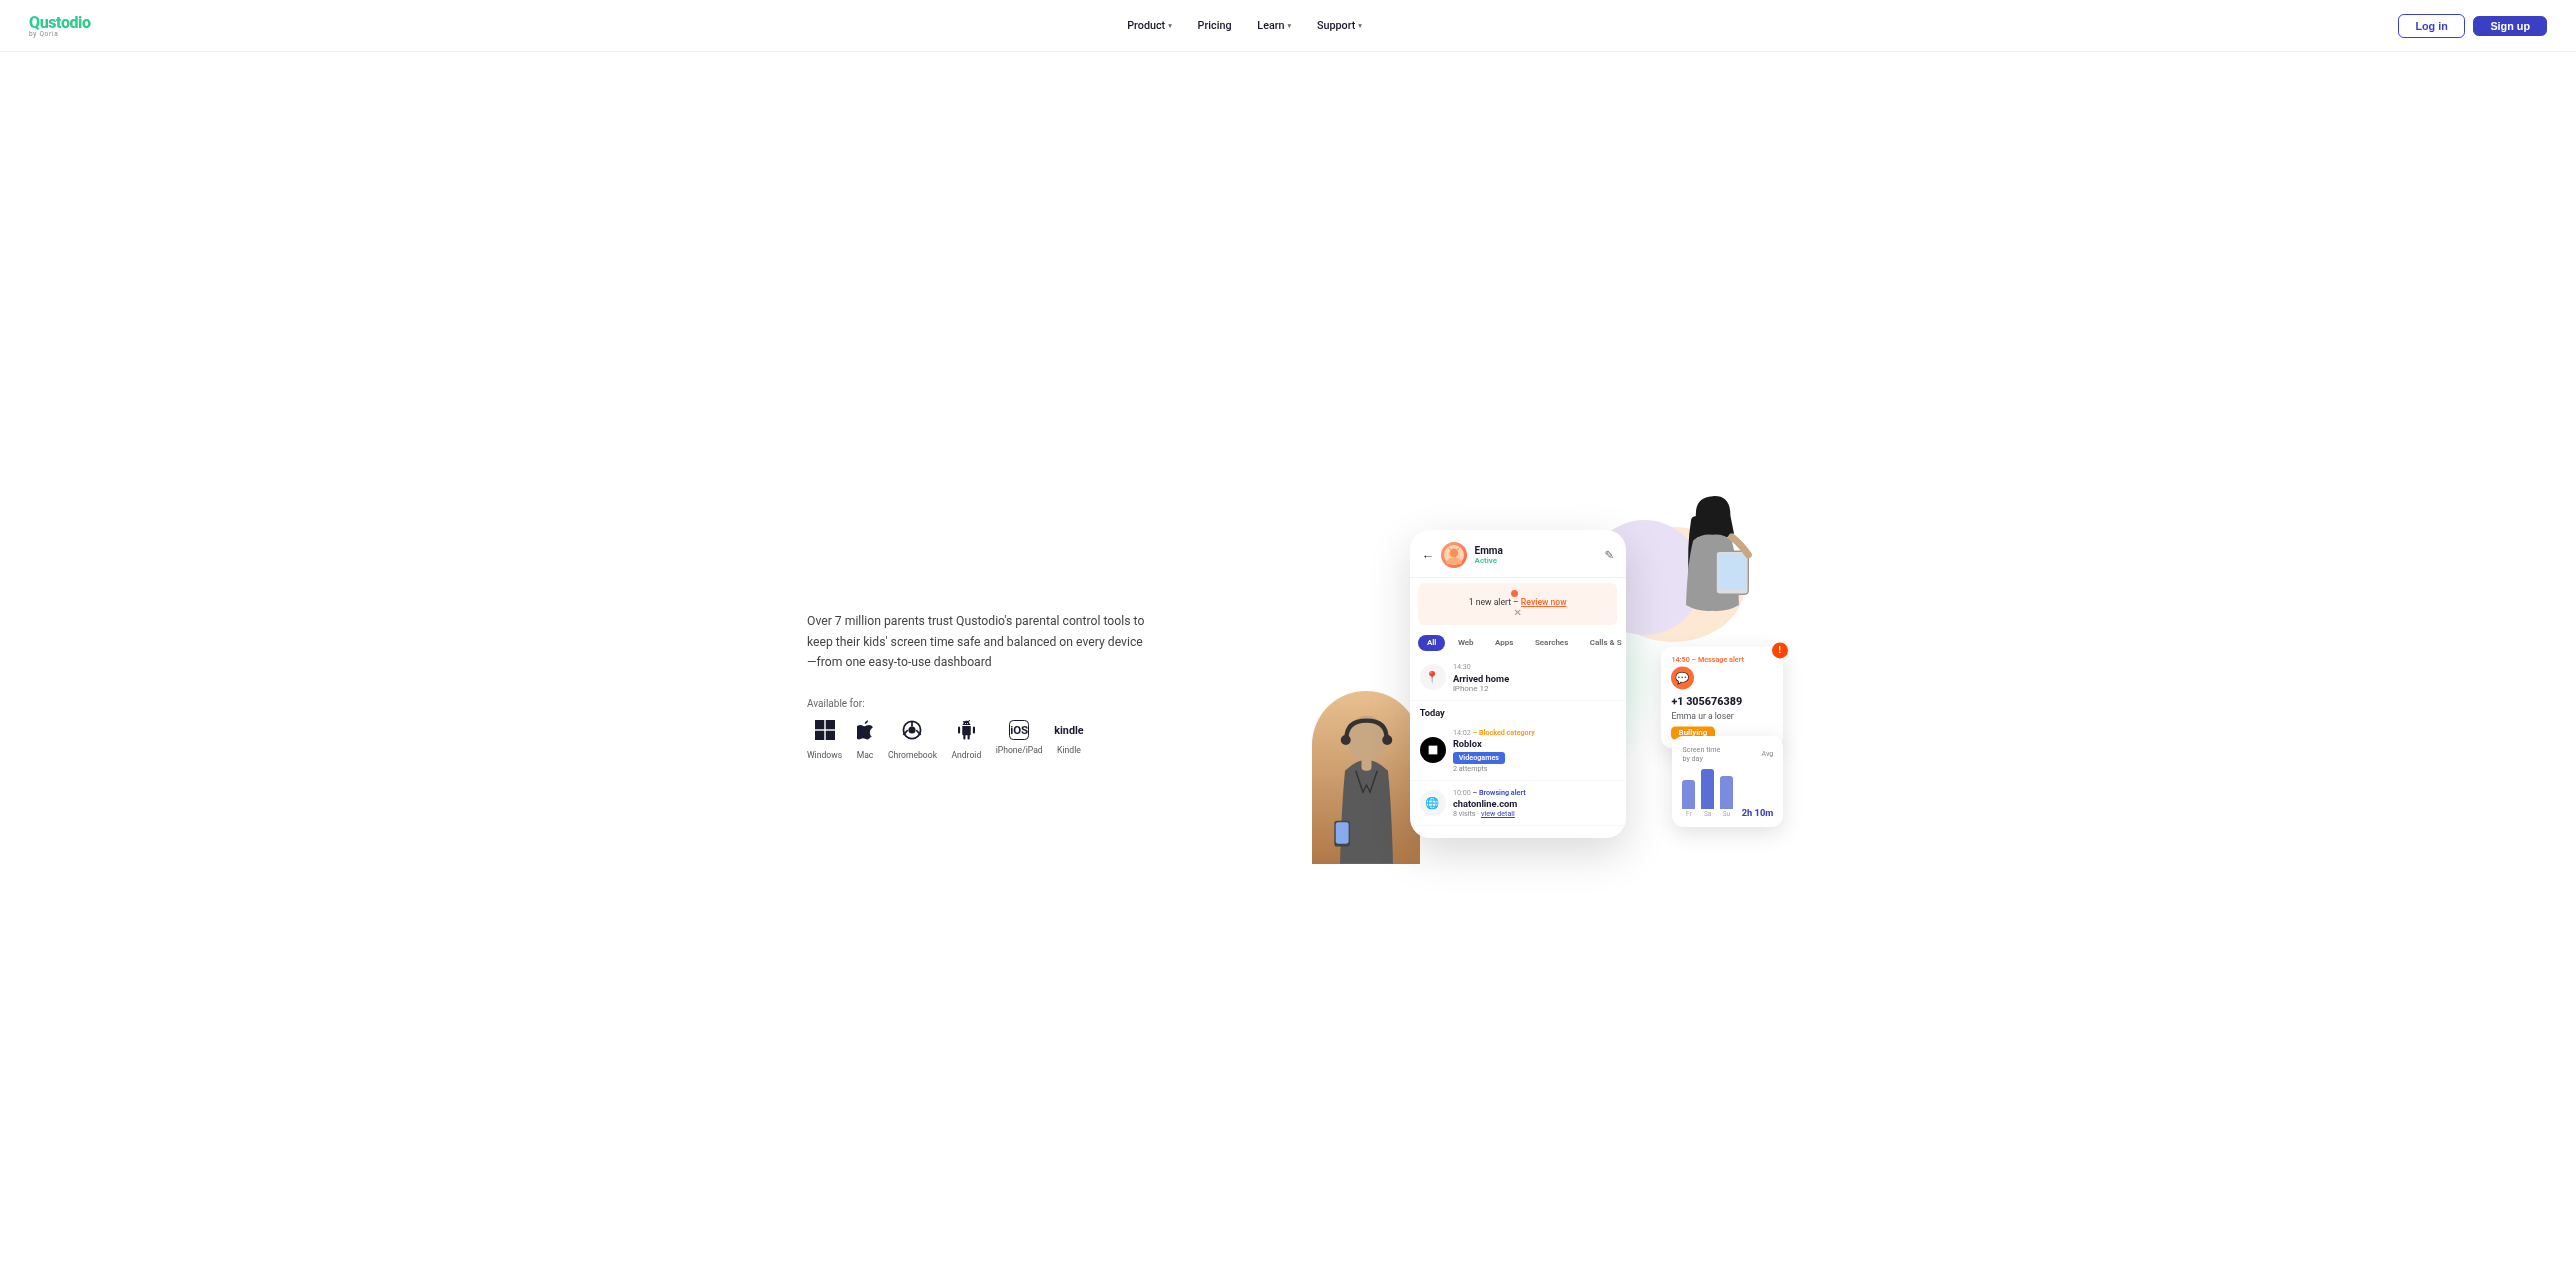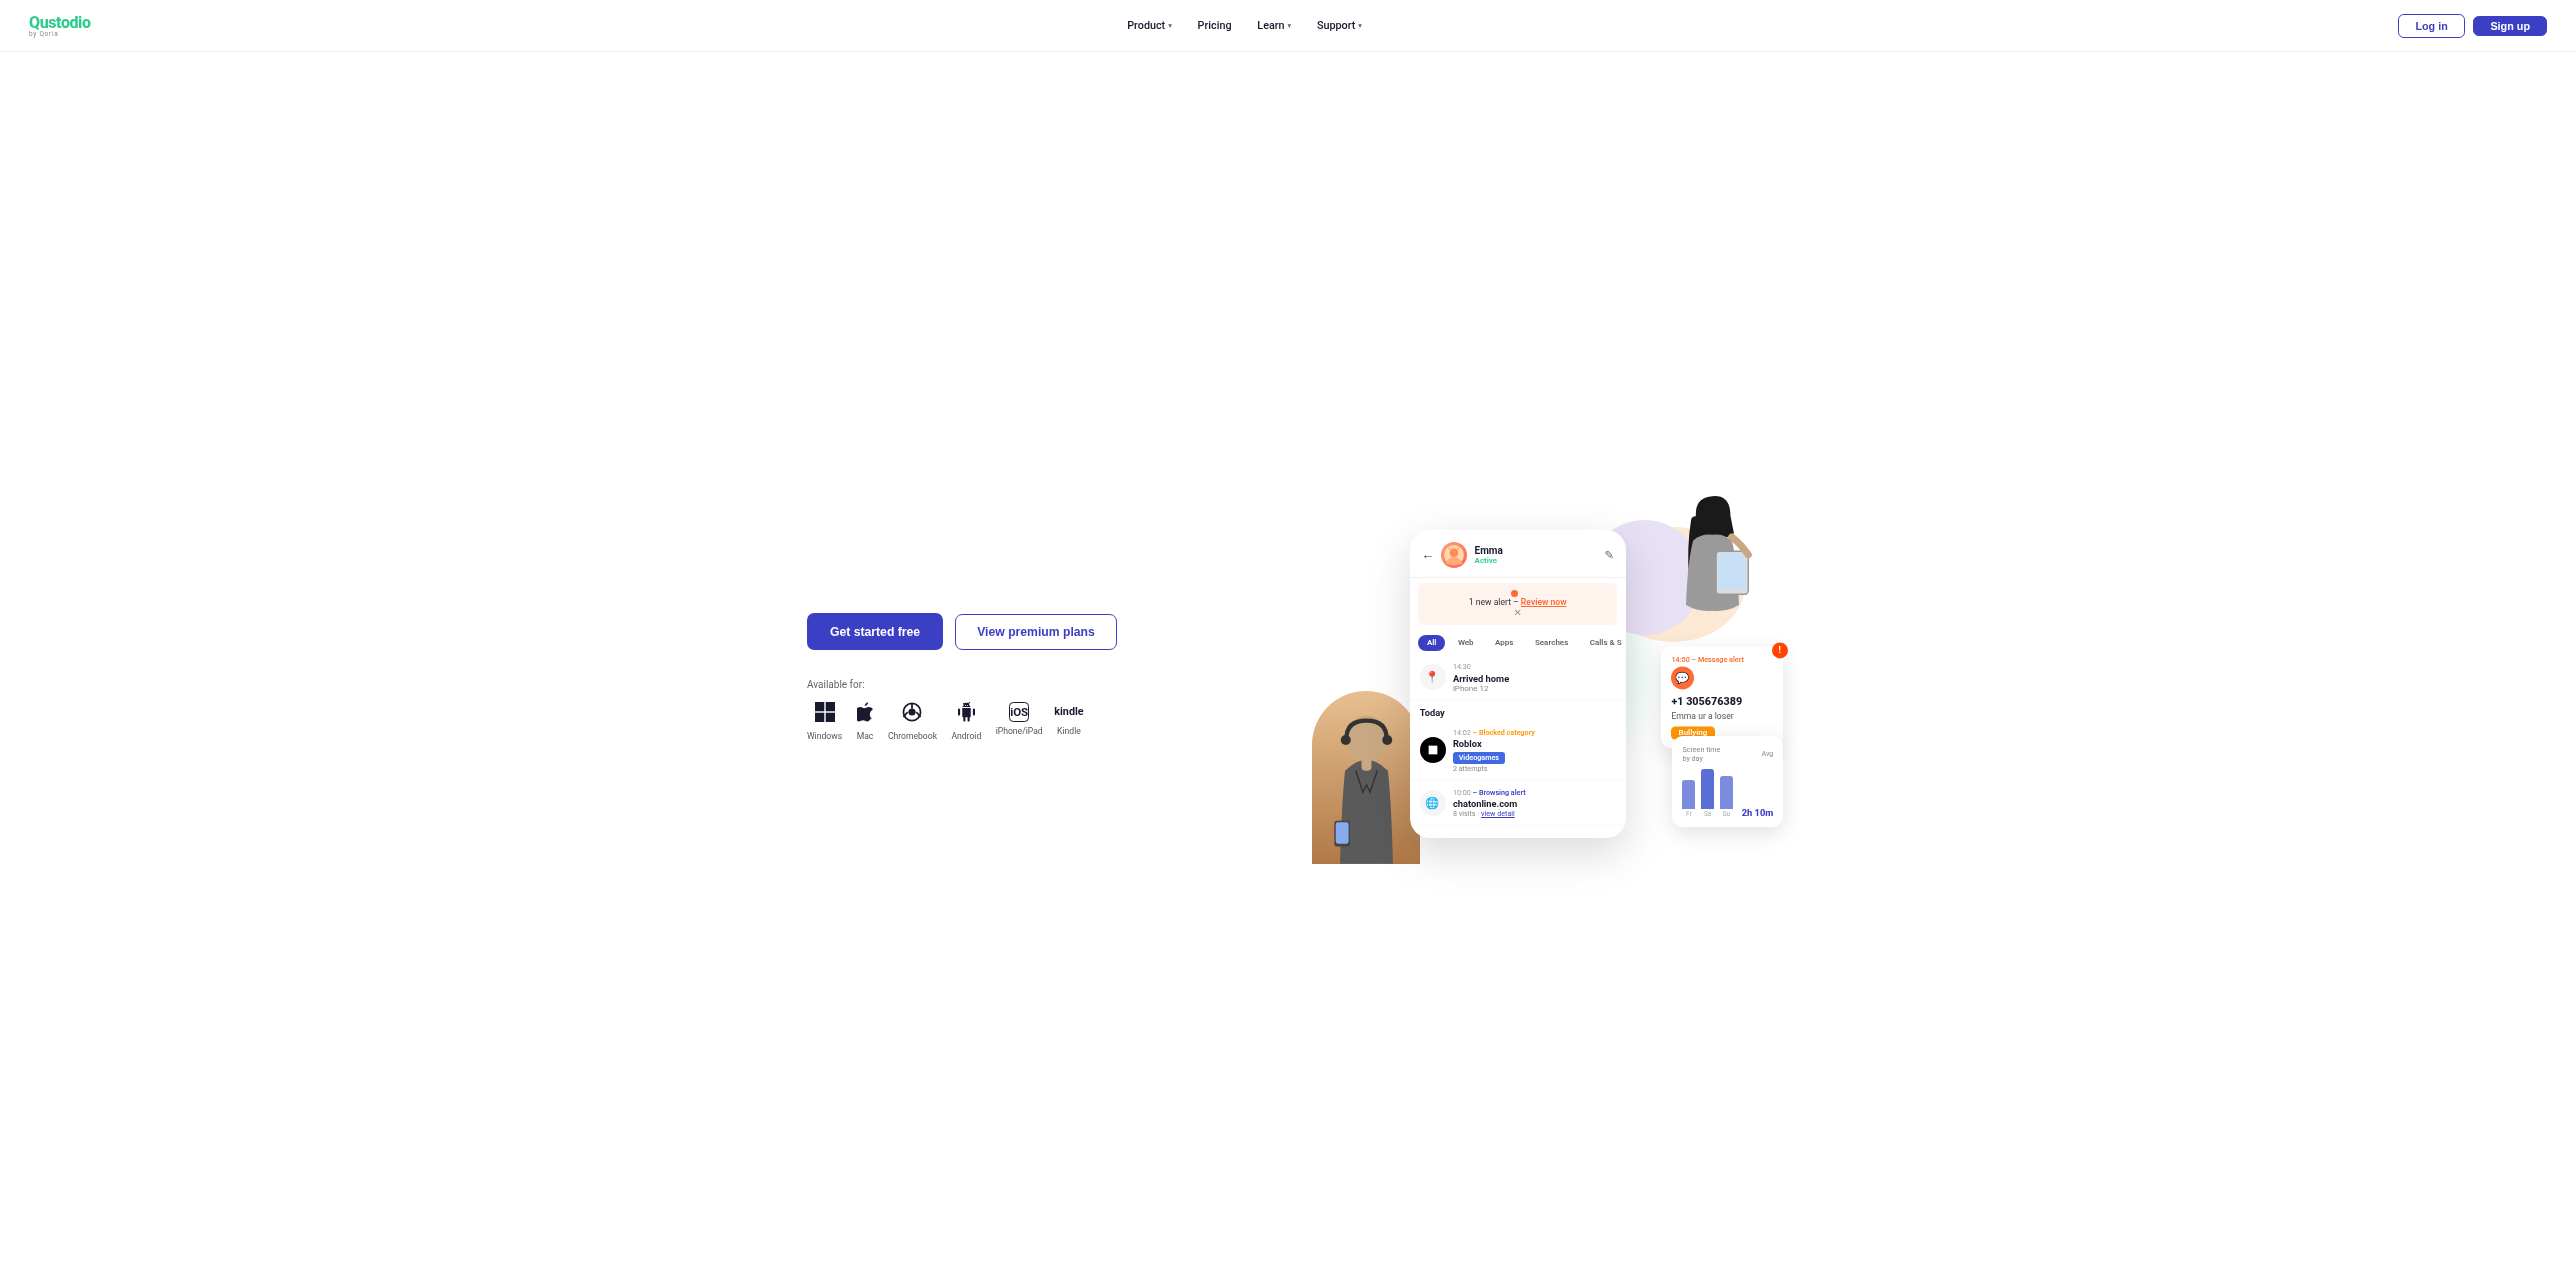--- a/index.html
+++ b/index.html
@@ -239,25 +239,22 @@
   <div class="nav-actions">
     <button class="btn-login">Log in</button>
     <button class="btn-signup">Sign up</button>
   </div>
 </nav>
 
 <section class="hero">
 
   <div class="hero-left">
 
-
-    <div class="hero-ctas">
-      <button class="btn-primary">Get started free</button>
-      <button class="btn-secondary">View premium plans</button>
-    </div>
+    <p class="hero-desc">Over 7 million parents trust Qustodio's parental control tools to keep their kids' screen time safe and balanced on every device—from one easy-to-use dashboard</p>
+
 
     <div class="available-for">Available for:</div>
     <div class="platform-icons">
       <div class="platform-item">
         <div class="platform-icon">
           
           <svg width="20" height="20" viewBox="0 0 28 28" fill="#1a1a2e">
             <rect x="0" y="0" width="13" height="13"></rect>
             <rect x="15" y="0" width="13" height="13"></rect>
             <rect x="0" y="15" width="13" height="13"></rect>

